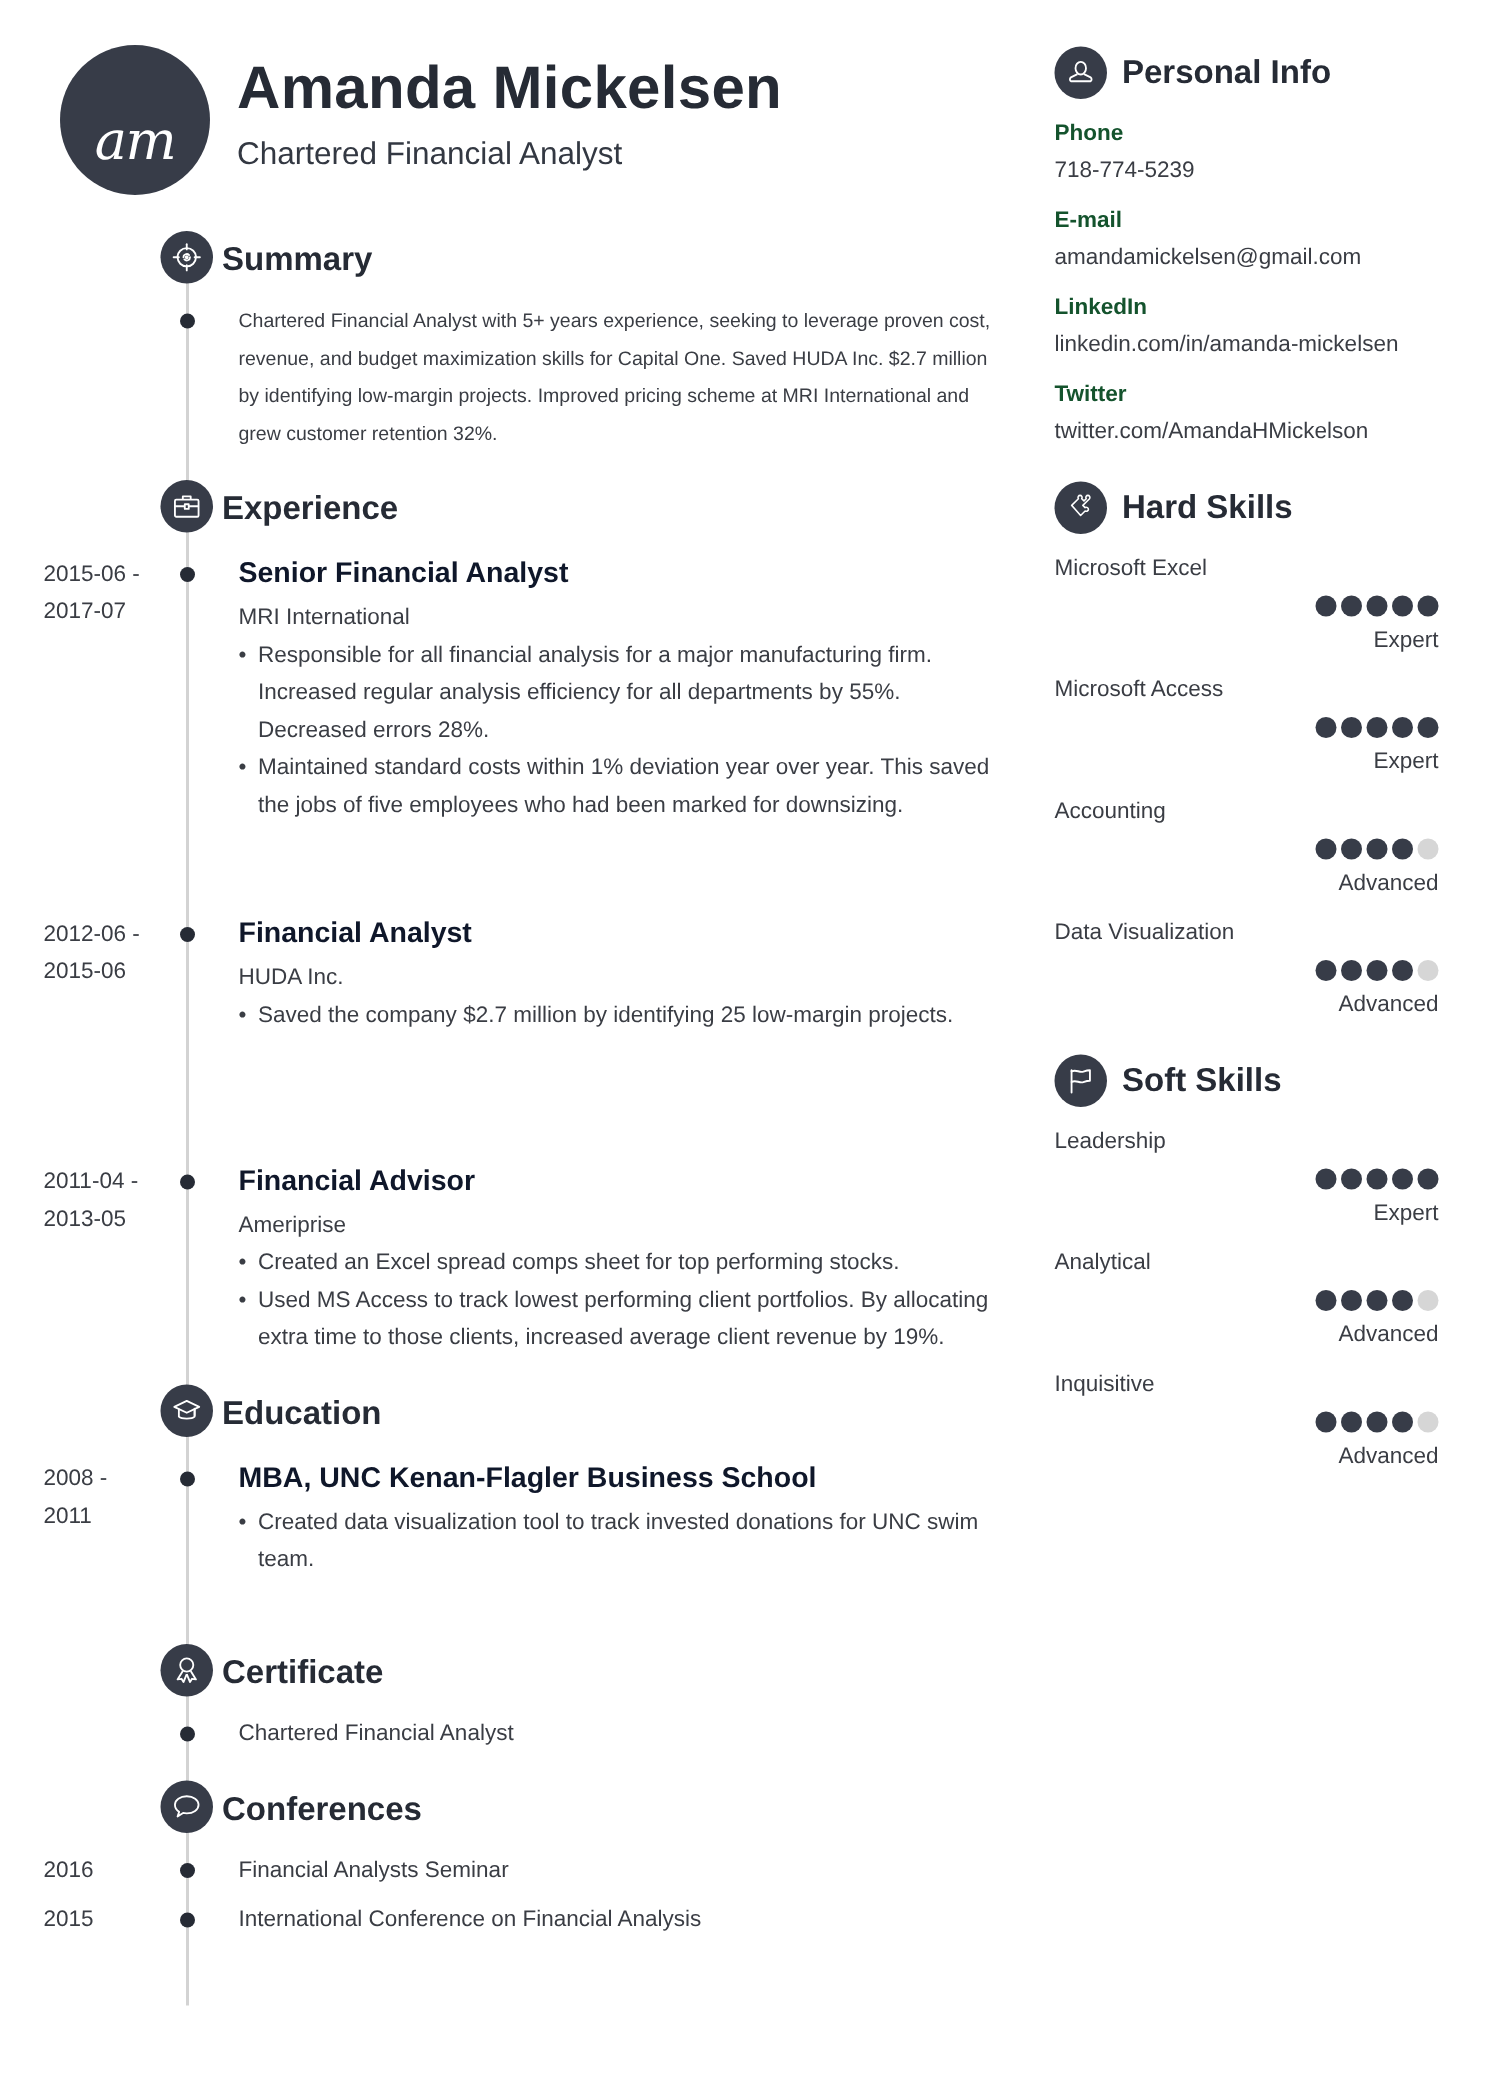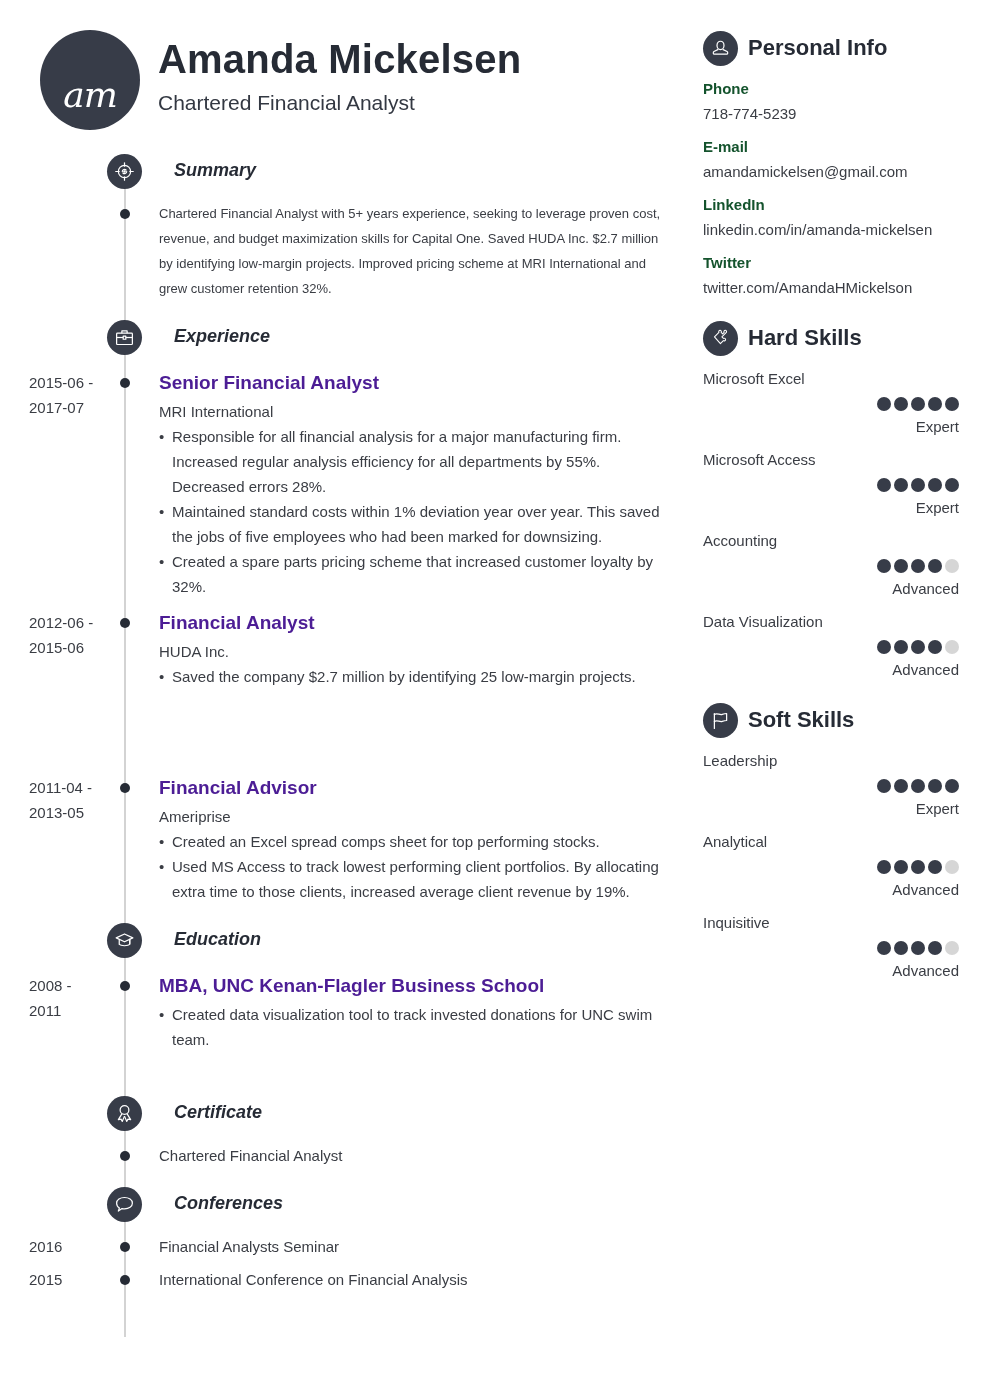--- a/index.html
+++ b/index.html
@@ -10,27 +10,27 @@
   .avatar { position: absolute; left: 40px; top: 30px; width: 100px; height: 100px; border-radius: 50%; background: #373c48; }
   .avatar span { position: absolute; left: 0; right: 0; top: 44px; text-align: center; font-family: "DejaVu Serif", serif; font-style: italic; font-size: 36px; color: #ffffff; letter-spacing: -1px; }
   .name { position: absolute; left: 158px; top: 37px; font-size: 40px; font-weight: bold; color: #262b35; letter-spacing: 0.2px; }
   .title { position: absolute; left: 158px; top: 91px; font-size: 21px; color: #333842; }
 
   
   .timeline-line { position: absolute; left: 124px; top: 172px; width: 2px; height: 1165px; background: #d3d3d3; }
 
   .sec-icon { position: absolute; left: 107px; width: 35px; height: 35px; border-radius: 50%; background: #373c48; display: flex; align-items: center; justify-content: center; }
   .sec-icon svg { width: 21px; height: 21px; }
-  .sec-title { position: absolute; left: 174px; font-size: 18px; font-weight: bold; color: #262b35; font-style: italic; }
+  .sec-title { position: absolute; left: 148px; font-size: 22px; font-weight: bold; color: #262b35; }
 
   .dot { position: absolute; left: 120px; width: 10px; height: 10px; border-radius: 50%; background: #262b35; }
   .date { position: absolute; left: 29px; font-size: 15px; color: #3a3d44; line-height: 25px; }
 
   .para { position: absolute; left: 159px; width: 505px; font-size: 13px; line-height: 25px; color: #3a3d44; }
-  .job-title { position: absolute; left: 159px; font-size: 19px; font-weight: bold; color: #4c1d95; }
+  .job-title { position: absolute; left: 159px; font-size: 19px; font-weight: bold; color: #0f172a; }
   .company { position: absolute; left: 159px; font-size: 15px; color: #3a3d44; }
   .bullets { position: absolute; left: 159px; width: 505px; list-style: none; font-size: 15px; line-height: 25px; color: #3a3d44; }
   .bullets li { position: relative; padding-left: 13px; }
   .bullets li::before { content: "\2022"; position: absolute; left: 0; top: 0; }
   .plain-line { position: absolute; left: 159px; font-size: 15px; color: #3a3d44; }
 
   
   .r-icon { position: absolute; left: 703px; width: 35px; height: 35px; border-radius: 50%; background: #373c48; display: flex; align-items: center; justify-content: center; }
   .r-icon svg { width: 21px; height: 21px; }
   .r-title { position: absolute; left: 748px; font-size: 22px; font-weight: bold; color: #262b35; }
@@ -81,21 +81,20 @@
 <div class="sec-title" style="top:326px">Experience</div>
 
 <div class="date" style="top:370px">2015-06 -</div>
 <div class="date" style="top:395px">2017-07</div>
 <div class="dot" style="top:378px"></div>
 <div class="job-title" style="top:372px">Senior Financial Analyst</div>
 <div class="company" style="top:403px">MRI International</div>
 <ul class="bullets" style="top:424px">
   <li>Responsible for all financial analysis for a major manufacturing firm. Increased regular analysis efficiency for all departments by 55%. Decreased errors 28%.</li>
   <li>Maintained standard costs within 1% deviation year over year. This saved the jobs of five employees who had been marked for downsizing.</li>
-  <li>Created a spare parts pricing scheme that increased customer loyalty by 32%.</li>
 </ul>
 
 <div class="date" style="top:610px">2012-06 -</div>
 <div class="date" style="top:635px">2015-06</div>
 <div class="dot" style="top:618px"></div>
 <div class="job-title" style="top:612px">Financial Analyst</div>
 <div class="company" style="top:643px">HUDA Inc.</div>
 <ul class="bullets" style="top:664px">
   <li>Saved the company $2.7 million by identifying 25 low-margin projects.</li>
 </ul>

